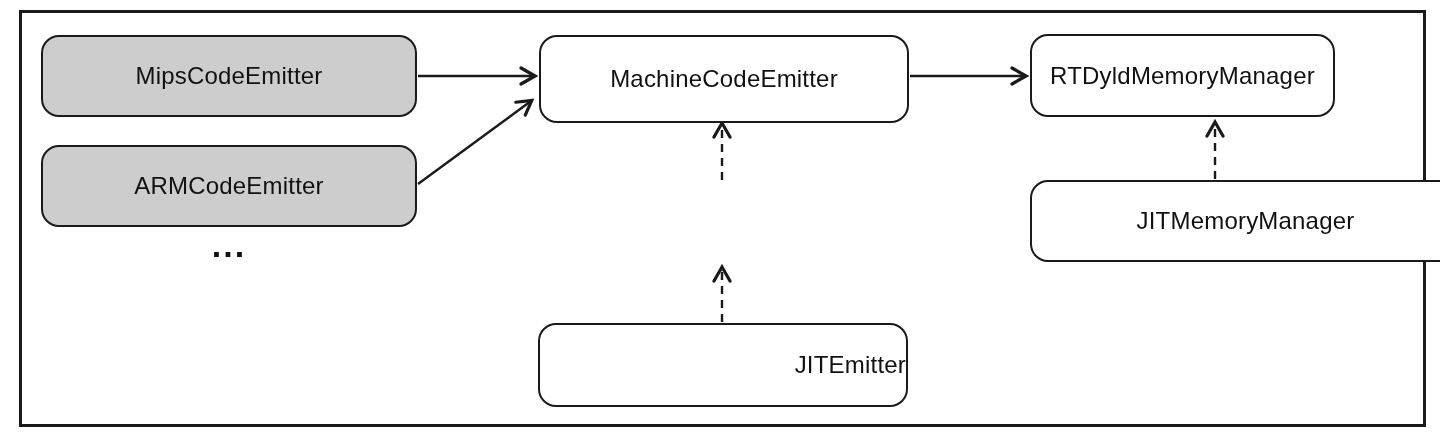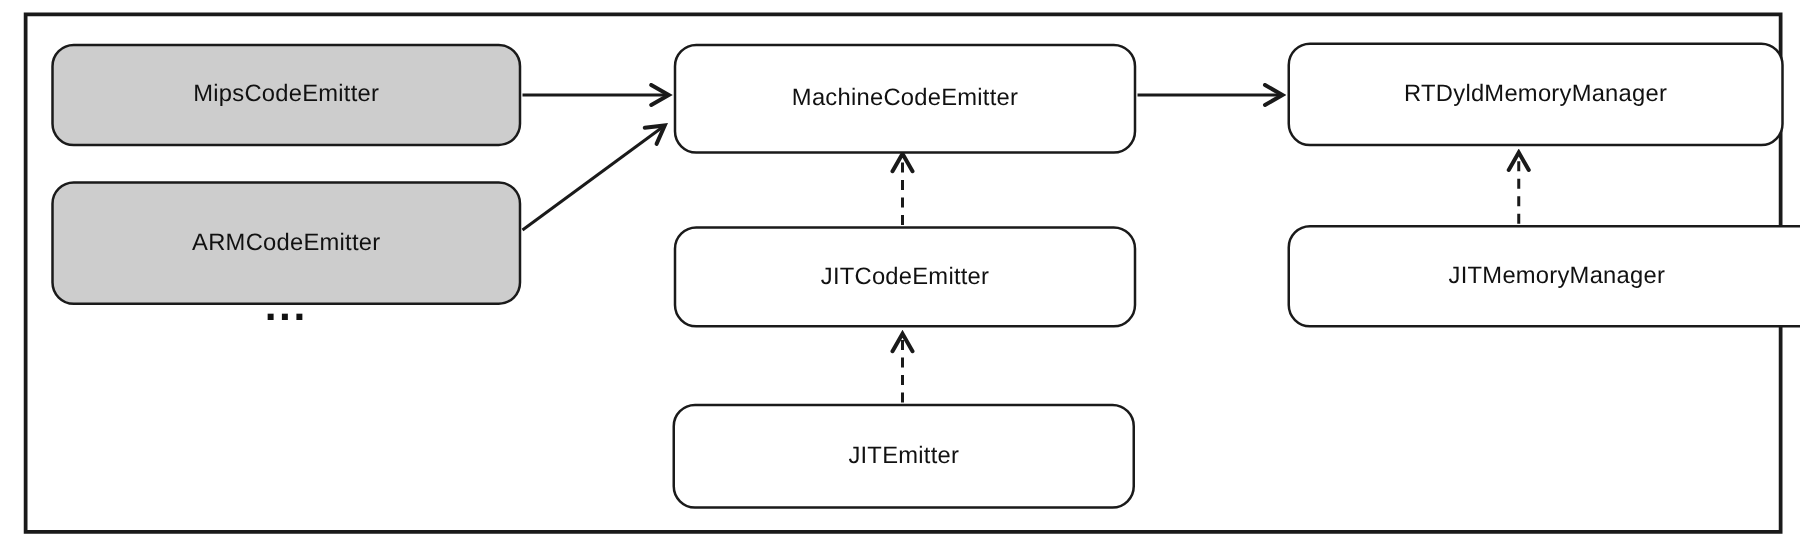--- a/index.html
+++ b/index.html
@@ -35,21 +35,21 @@
   }
   .node {
     position: absolute;
     box-sizing: border-box;
     border: 2.5px solid #1a1a1a;
     border-radius: 18px;
     background: #ffffff;
     display: flex;
     align-items: center;
     justify-content: center;
-    font-size: 19px;
+    font-size: 24px;
     color: #111111;
     letter-spacing: 0.2px;
     white-space: nowrap;
   }
   .node.gray {
     background: #cdcdcd;
   }
   .ellipsis {
     position: absolute;
     left: 169px;
@@ -57,25 +57,25 @@
     width: 120px;
     text-align: center;
     font-size: 34px;
     font-weight: 700;
     color: #111111;
     letter-spacing: 2px;
     line-height: 34px;
   }
   
   .n-mips       { left: 41px;   top: 35px;  width: 376px; height: 82px; }
-  .n-arm        { left: 41px;   top: 145px; width: 376px; height: 99px; }
+  .n-arm        { left: 41px;   top: 145px; width: 376px; height: 82px; }
   .n-machine    { left: 539px;  top: 35px;  width: 370px; height: 88px; }
   .n-jitcode    { left: 539px;  top: 181px; width: 370px; height: 81px; }
-  .n-jitemitter { left: 538px;  top: 323px; width: 370px; height: 84px; }
-  .n-rtdyld     { left: 1030px; top: 34px;  width: 397px; height: 83px; }
+  .n-jitemitter { left: 538px;  top: 323px; width: 370px; height: 84px; justify-content: flex-end; }
+  .n-rtdyld     { left: 1030px; top: 34px;  width: 305px; height: 83px; }
   .n-jitmem     { left: 1030px; top: 180px; width: 431px; height: 82px; }
 </style>
 </head>
 <body>
 
 <div class="canvas">
 
   <div class="frame"></div>
 
   <svg class="edges-layer" viewBox="0 0 1440 441" xmlns="http://www.w3.org/2000/svg">
@@ -105,23 +105,20 @@
   <div class="node gray n-arm">
     <span>ARMCodeEmitter</span>
   </div>
 
   <div class="ellipsis">...</div>
 
   <div class="node n-machine">
     <span>MachineCodeEmitter</span>
   </div>
 
-  <div class="node n-jitcode">
-    <span>JITCodeEmitter</span>
-  </div>
 
   <div class="node n-jitemitter">
     <span>JITEmitter</span>
   </div>
 
   <div class="node n-rtdyld">
     <span>RTDyldMemoryManager</span>
   </div>
 
   <div class="node n-jitmem">

